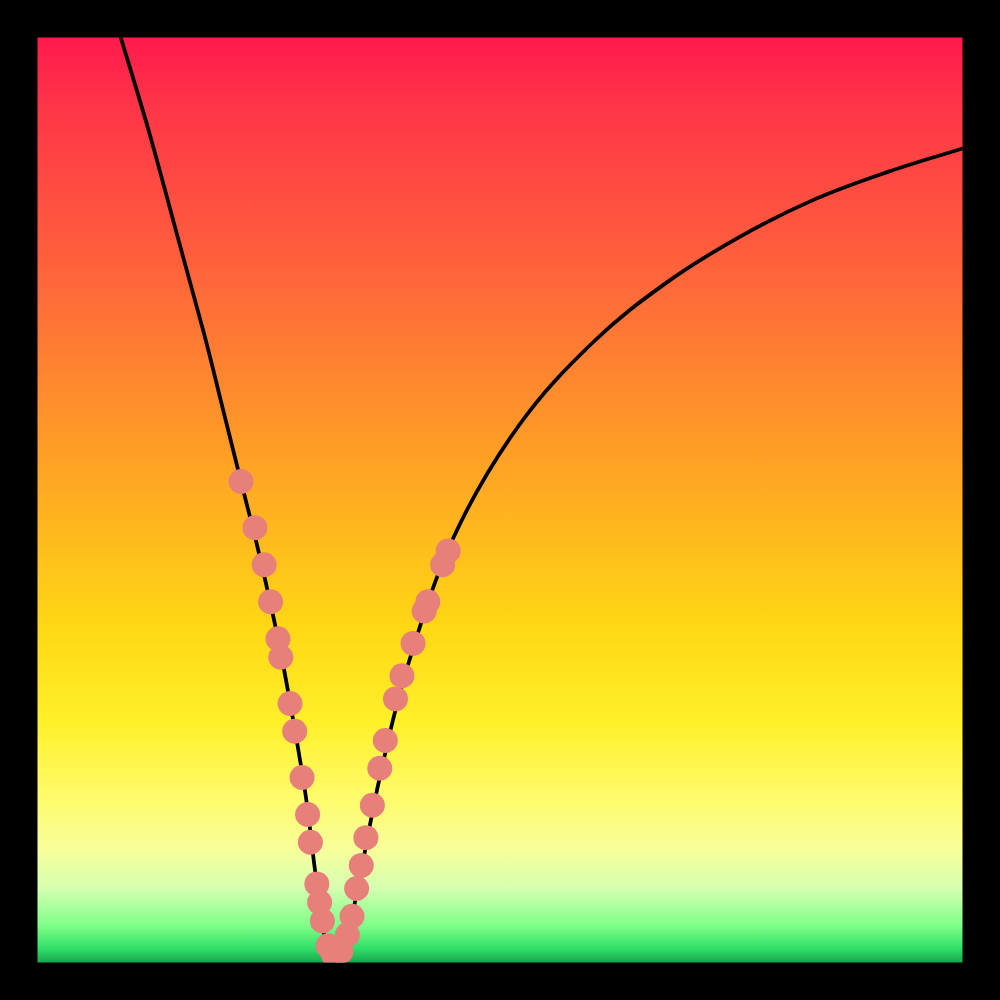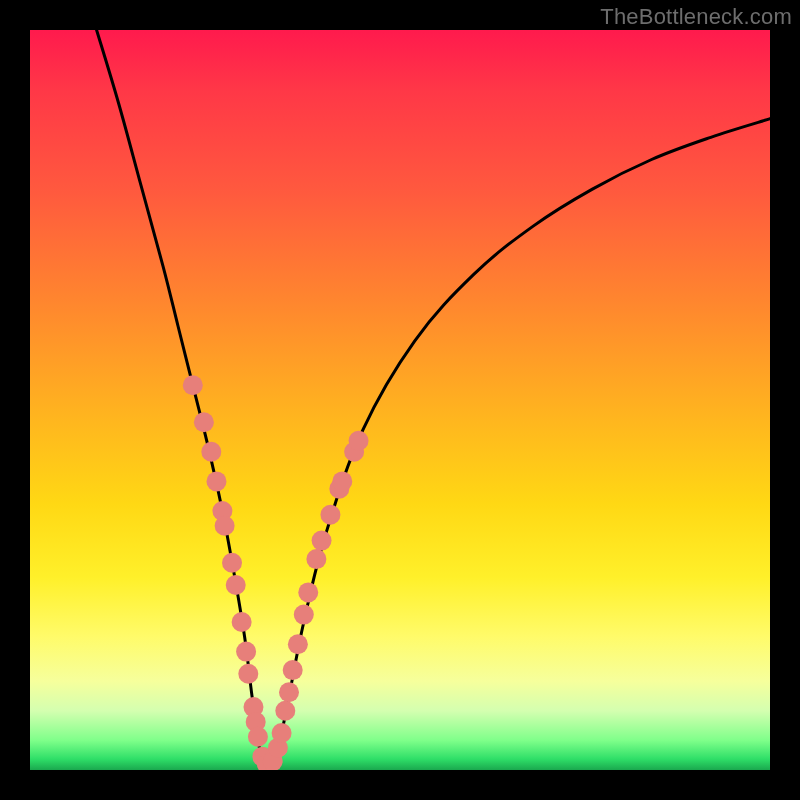--- a/index.html
+++ b/index.html
@@ -92,14 +92,13 @@
         <circle cx="278.24" cy="562.40" r="9.99" fill="#e77f7a"></circle>
         <circle cx="286.38" cy="529.10" r="9.99" fill="#e77f7a"></circle>
         <circle cx="291.56" cy="510.60" r="9.99" fill="#e77f7a"></circle>
         <circle cx="300.44" cy="484.70" r="9.99" fill="#e77f7a"></circle>
         <circle cx="309.32" cy="458.80" r="9.99" fill="#e77f7a"></circle>
         <circle cx="312.28" cy="451.40" r="9.99" fill="#e77f7a"></circle>
         <circle cx="324.12" cy="421.80" r="9.99" fill="#e77f7a"></circle>
         <circle cx="328.56" cy="410.70" r="9.99" fill="#e77f7a"></circle>
       </svg>
   </div>
-  <div class="watermark">TheBottleneck.com</div>
 </div>
 
 </body></html>

